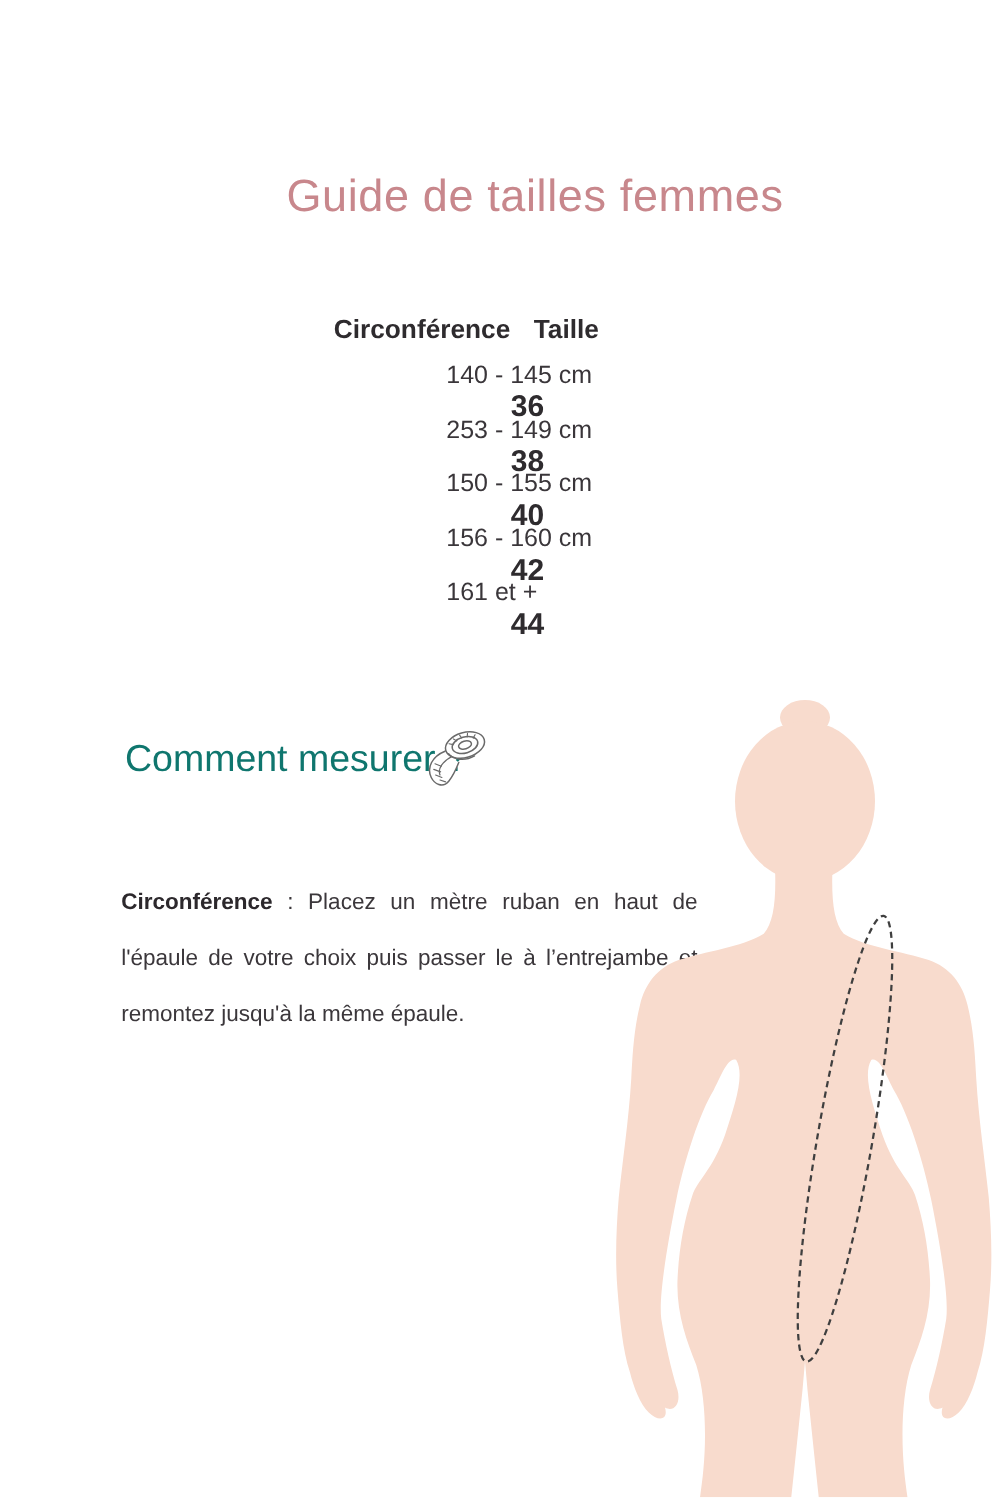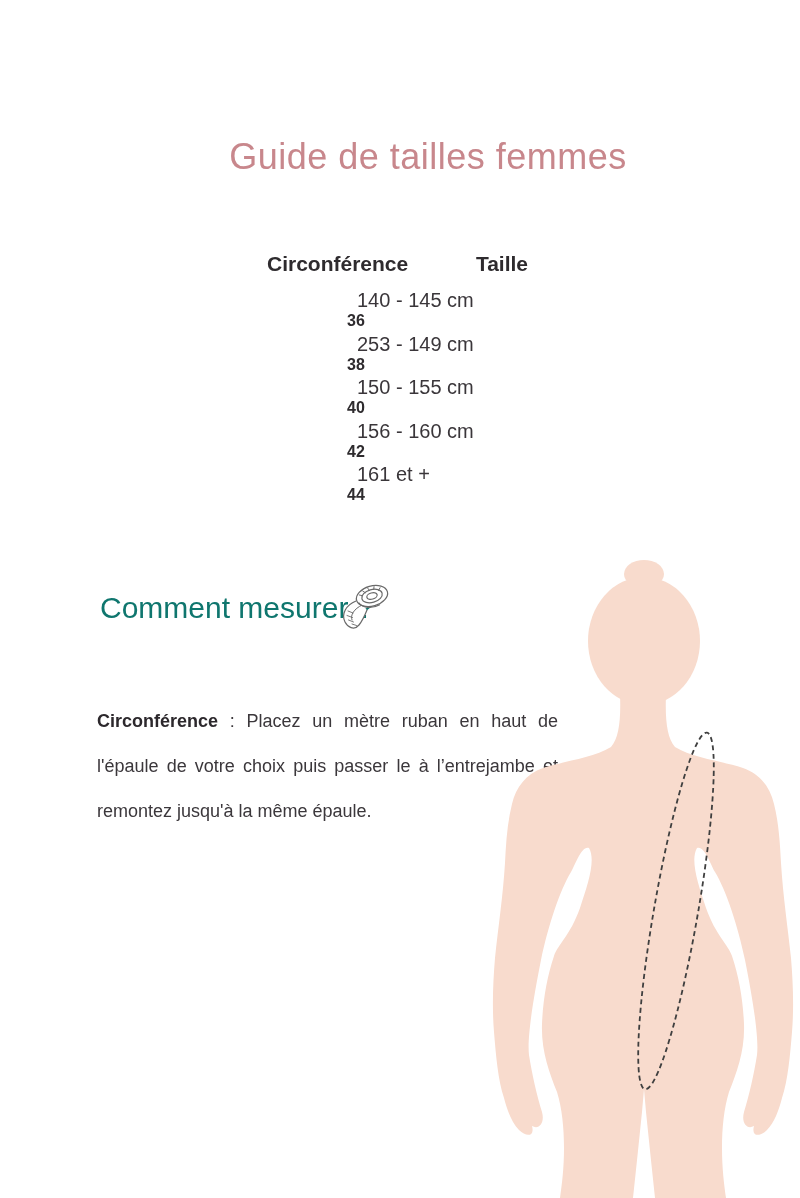--- a/index.html
+++ b/index.html
@@ -43,42 +43,43 @@
     margin-bottom: 13px;
   }
   .size-table .hc1 {
     width: 160px;
     text-align: left;
     font-size: 21px;
     font-weight: 700;
   }
   .size-table .hc2 {
     width: 150px;
-    text-align: center;
+    text-align: left;
     font-size: 21px;
     font-weight: 700;
   }
   .size-table .row {
     display: flex;
     height: 43.5px;
     align-items: center;
     flex-direction: column;
   }
   .size-table .c1 {
     width: 160px;
     padding-left: 15px;
     box-sizing: border-box;
     text-align: left;
     font-size: 20px;
     font-weight: 400;
     color: #3a363a;
   }
   .size-table .c2 {
     width: 150px;
-    font-size: 16px;
+    text-align: center;
+    font-size: 24px;
     font-weight: 700;
     color: #2e2b2e;
   }
 
   
   .measure-heading {
     position: absolute;
     left: 100px;
     top: 591px;
     font-size: 30px;

